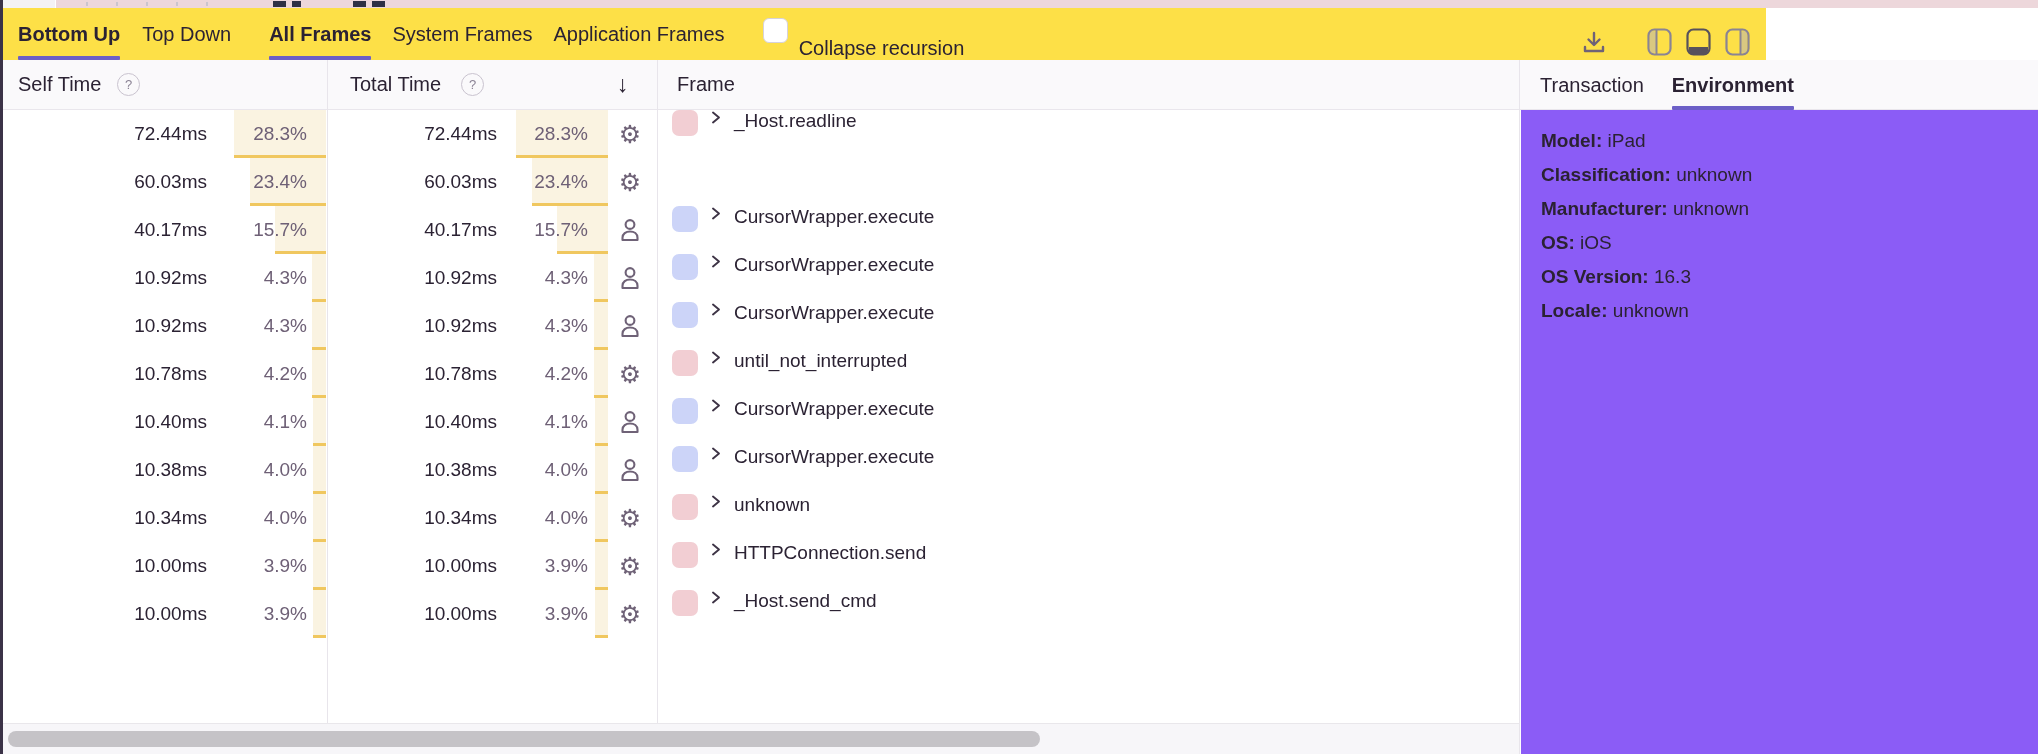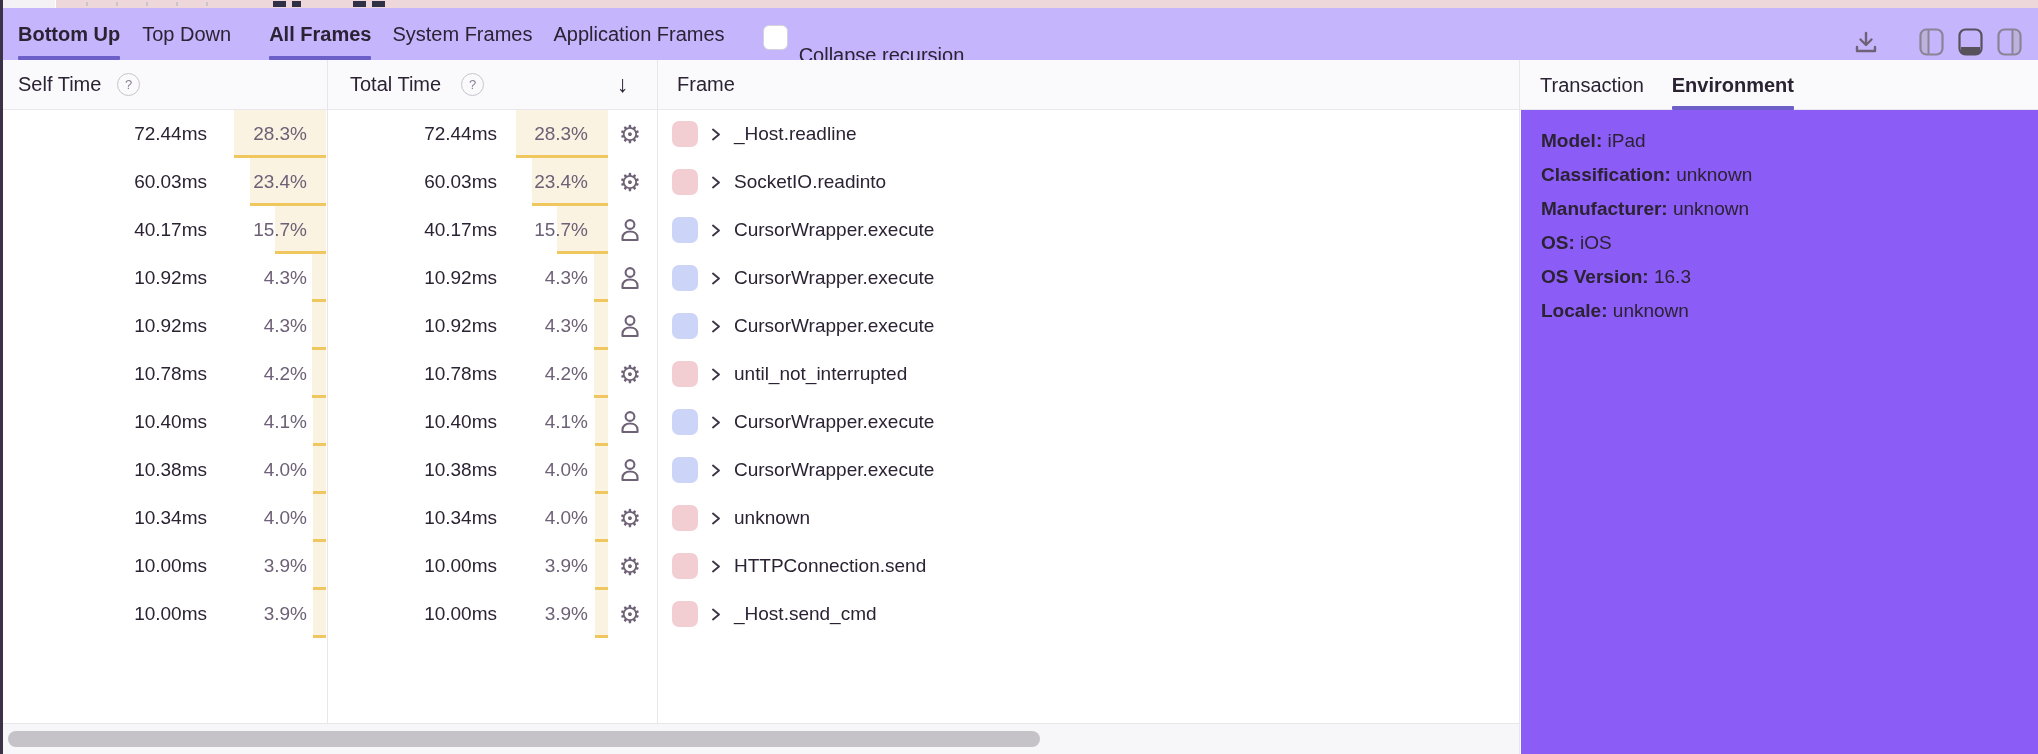--- a/index.html
+++ b/index.html
@@ -6,22 +6,22 @@
   .app{position:relative;width:2038px;height:754px;overflow:hidden;background:#fff;
        font-family:"Liberation Sans",sans-serif;color:#2B2233;}
   
   .minimap{position:absolute;left:0;top:0;width:2038px;height:8px;background:#EDD7DB;}
   .minimap .lead{position:absolute;left:0;top:0;width:55px;height:8px;background:#F4F2F5;border-right:1px solid #fff;}
   .mm-sq{position:absolute;top:1px;height:6px;background:#2F3044;}
   .mm-tick{position:absolute;top:2px;width:2px;height:4px;background:#CBC5CE;}
   
   .left-edge{position:absolute;left:0;top:0;width:3px;height:754px;background:#3B3247;z-index:30;}
   
-  .tabbar{position:absolute;left:0;top:8px;width:2038px;height:52px;background:#c4b5fd;
-          display:flex;align-items:flex-start;box-sizing:border-box;}
+  .tabbar{position:absolute;left:0;top:8px;width:1766px;height:52px;background:#fde047;
+          display:flex;align-items:flex-end;box-sizing:border-box;}
   .tab{position:relative;height:52px;display:flex;align-items:center;font-size:20px;cursor:pointer;}
   .tab.bold{font-weight:bold;}
   .tab.active::after{content:"";position:absolute;left:0;right:0;bottom:0;height:4px;background:#6C5FC7;border-radius:1px;}
   .t-bu{margin-left:18px;}
   .t-td{margin-left:22px;}
   .t-af{margin-left:38px;}
   .t-apf{margin-left:21px;}
   .t-sf{margin-left:21px;}
   .cb-group{display:flex;align-items:center;margin-left:38px;gap:11px;}
   .checkbox{width:25px;height:25px;border:1.5px solid #D6D2DA;border-radius:6px;background:#fff;box-sizing:border-box;}
@@ -43,21 +43,21 @@
   .dtab.active{font-weight:bold;}
   .dtab.active::after{content:"";position:absolute;left:0;right:0;bottom:0;height:4px;background:#6C5FC7;border-radius:1px;}
   
   .vline{position:absolute;width:1px;background:#E8E5EB;top:60px;z-index:5;}
   .v1{left:327px;height:663px;} .v2{left:657px;height:663px;} .v3{left:1519px;height:694px;}
   
   .rows{position:absolute;left:3px;top:110px;width:1516px;}
   .row{display:flex;height:48px;position:relative;}
   .c-self{width:325px;position:relative;}
   .c-total{width:330px;position:relative;}
-  .c-frame{flex:1;display:flex;align-items:center;padding-left:14px;gap:12px;box-sizing:border-box;}
+  .c-frame{flex:1;display:flex;padding-left:14px;gap:12px;box-sizing:border-box;}
   .time{position:absolute;top:0;bottom:0;display:flex;align-items:center;font-size:19px;color:#2B2233;z-index:2;}
   .c-self .time{right:121px;} .c-total .time{right:161px;}
   .pct{position:absolute;top:0;bottom:0;display:flex;align-items:center;font-size:19px;color:#6E6076;z-index:2;}
   .c-self .pct{right:21px;} .c-total .pct{right:70px;}
   .tint{position:absolute;top:0;bottom:0;background:#FAF3E1;border-bottom:3px solid #F0C75F;box-sizing:border-box;z-index:1;}
   .c-self .tint{right:2px;} .c-total .tint{right:50px;}
   .rowicon{position:absolute;right:13px;top:0;bottom:0;width:30px;display:flex;align-items:center;justify-content:center;color:#6F6277;z-index:2;}
   .icon-gear{font-family:"DejaVu Sans",sans-serif;font-size:25px;line-height:1;color:#6F6277;}
   .chip{width:26px;height:26px;border-radius:7px;flex:0 0 auto;}
   .chip.system{background:#F2CED3;} .chip.application{background:#CCD4F8;}
@@ -189,29 +189,20 @@
       </div>
       <div class="c-total">
         <span class="time">60.03ms</span>
         <span class="pct">23.4%</span>
         <span class="tint" style="width: 76px;"></span>
         <span class="rowicon ri-gear">
             <span class="icon-gear">⚙</span>
           </span>
 
       </div>
-      <div class="c-frame">
-        <span class="chip system"></span>
-        <span class="chev">
-          <svg width="12" height="15" viewBox="0 0 12 15" fill="none" stroke="#3E3446" stroke-width="1.9" stroke-linecap="round" stroke-linejoin="round">
-            <polyline points="3,2.5 9,7.5 3,12.5"></polyline>
-          </svg>
-        </span>
-        <span class="frame-name">SocketIO.readinto</span>
-      </div>
     </div>
       <div class="row">
       <div class="c-self">
         <span class="time">40.17ms</span>
         <span class="pct">15.7%</span>
         <span class="tint" style="width: 51px;"></span>
       </div>
       <div class="c-total">
         <span class="time">40.17ms</span>
         <span class="pct">15.7%</span>

